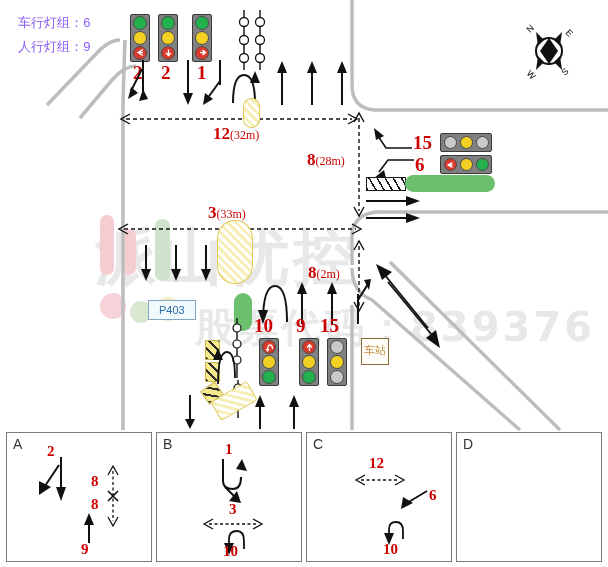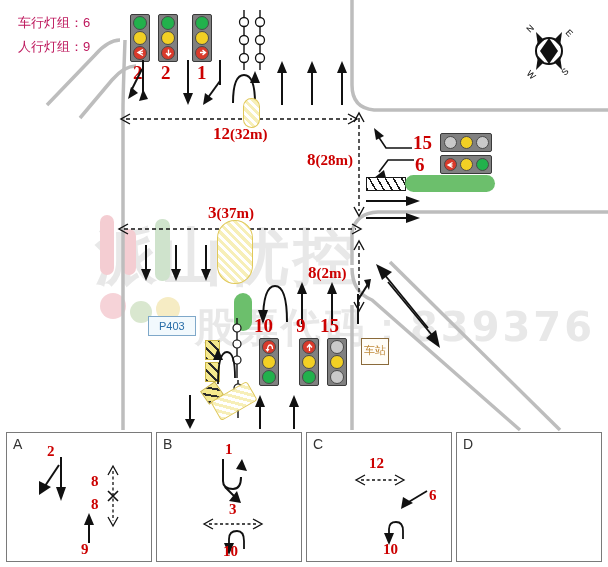--- a/index.html
+++ b/index.html
@@ -24,24 +24,24 @@
          display:flex;flex-direction:row;align-items:center;justify-content:space-around;padding:0 1px;box-sizing:border-box;}
   .lamp{width:12px;height:12px;border-radius:50%;border:1px solid #4a4a4a;display:flex;align-items:center;justify-content:center;}
   .lamp.sm{width:11px;height:11px;}
   .lamp svg{display:block;}
 
   
   .num{position:absolute;color:#cc0000;font-weight:bold;font-family:"Liberation Serif","DejaVu Serif",serif;}
   .num-lg{font-size:19px;}
   .num-md{font-size:17px;}
   .num-sm{font-size:15px;}
-  .dim-sub{color:#cc0000;font-size:15px;font-weight:bold;}
-
-  
-  .cn{position:absolute;color:#be185d;font-size:13px;font-family:Liberation Sans, sans-serif;}
+  .dim-sub{color:#cc0000;font-size:12px;font-weight:normal;}
+
+  
+  .cn{position:absolute;color:#8b5cf6;font-size:13px;font-family:Liberation Mono, monospace;}
 
   .p403{position:absolute;border:1px solid #7fa8c9;background:#f2f9fd;color:#2a6ea8;
         font-size:11px;font-family:"Liberation Sans",sans-serif;
         padding:3px 10px;}
   .station{position:absolute;border:1px solid #8a6a3a;background:#fffdf7;color:#c08a3a;
            font-size:11px;width:26px;text-align:center;line-height:1.15;padding:6px 0;
            font-family:"DejaVu Sans",sans-serif;}
 
   
   .island{position:absolute;border:1.5px solid #e0c85a;border-radius:50%/28%;
@@ -240,33 +240,33 @@
     <span>8</span><span class="dim-sub">(28m)</span>
   </div>
 
   <svg style="position:absolute;left:118px;top:222px;width:244px;height:14px;">
     <line x1="6" y1="7" x2="238" y2="7" stroke="#111" stroke-width="1.4" stroke-dasharray="4,3"></line>
     <path d="M10,2 L1,7 L10,12" stroke="#111" stroke-width="1.4" fill="none"></path>
     <path d="M234,2 L243,7 L234,12" stroke="#111" stroke-width="1.4" fill="none"></path>
   </svg>
   <div class="island" style="left:217px;top:220px;width:34px;height:62px;"></div>
   <div class="num num-md" style="left:208px;top:203px;">
-    <span>3</span><span class="dim-sub">(37m)</span>
+    <span>3</span><span class="dim-sub">(33m)</span>
   </div>
 
   <svg style="position:absolute;left:138px;top:245px;width:80px;height:40px;">
     <path d="M8,0 L8,26" stroke="#111" stroke-width="2" fill="none"></path>
     <path d="M3,24 L8,36 L13,24 Z" fill="#111"></path>
     <path d="M38,0 L38,26" stroke="#111" stroke-width="2" fill="none"></path>
     <path d="M33,24 L38,36 L43,24 Z" fill="#111"></path>
     <path d="M68,0 L68,26" stroke="#111" stroke-width="2" fill="none"></path>
     <path d="M63,24 L68,36 L73,24 Z" fill="#111"></path>
   </svg>
 
-  <div class="p403" style="left:148px;top:316px;">P403</div>
+  <div class="p403" style="left:148px;top:300px;">P403</div>
 
   <svg style="position:absolute;left:352px;top:240px;width:14px;height:72px;">
     <line x1="7" y1="6" x2="7" y2="66" stroke="#111" stroke-width="1.4" stroke-dasharray="4,3"></line>
     <path d="M2,10 L7,1 L12,10" stroke="#111" stroke-width="1.4" fill="none"></path>
     <path d="M2,62 L7,71 L12,62" stroke="#111" stroke-width="1.4" fill="none"></path>
   </svg>
   <div class="num num-md" style="left:308px;top:263px;">
     <span>8</span><span class="dim-sub">(2m)</span>
   </div>
 

